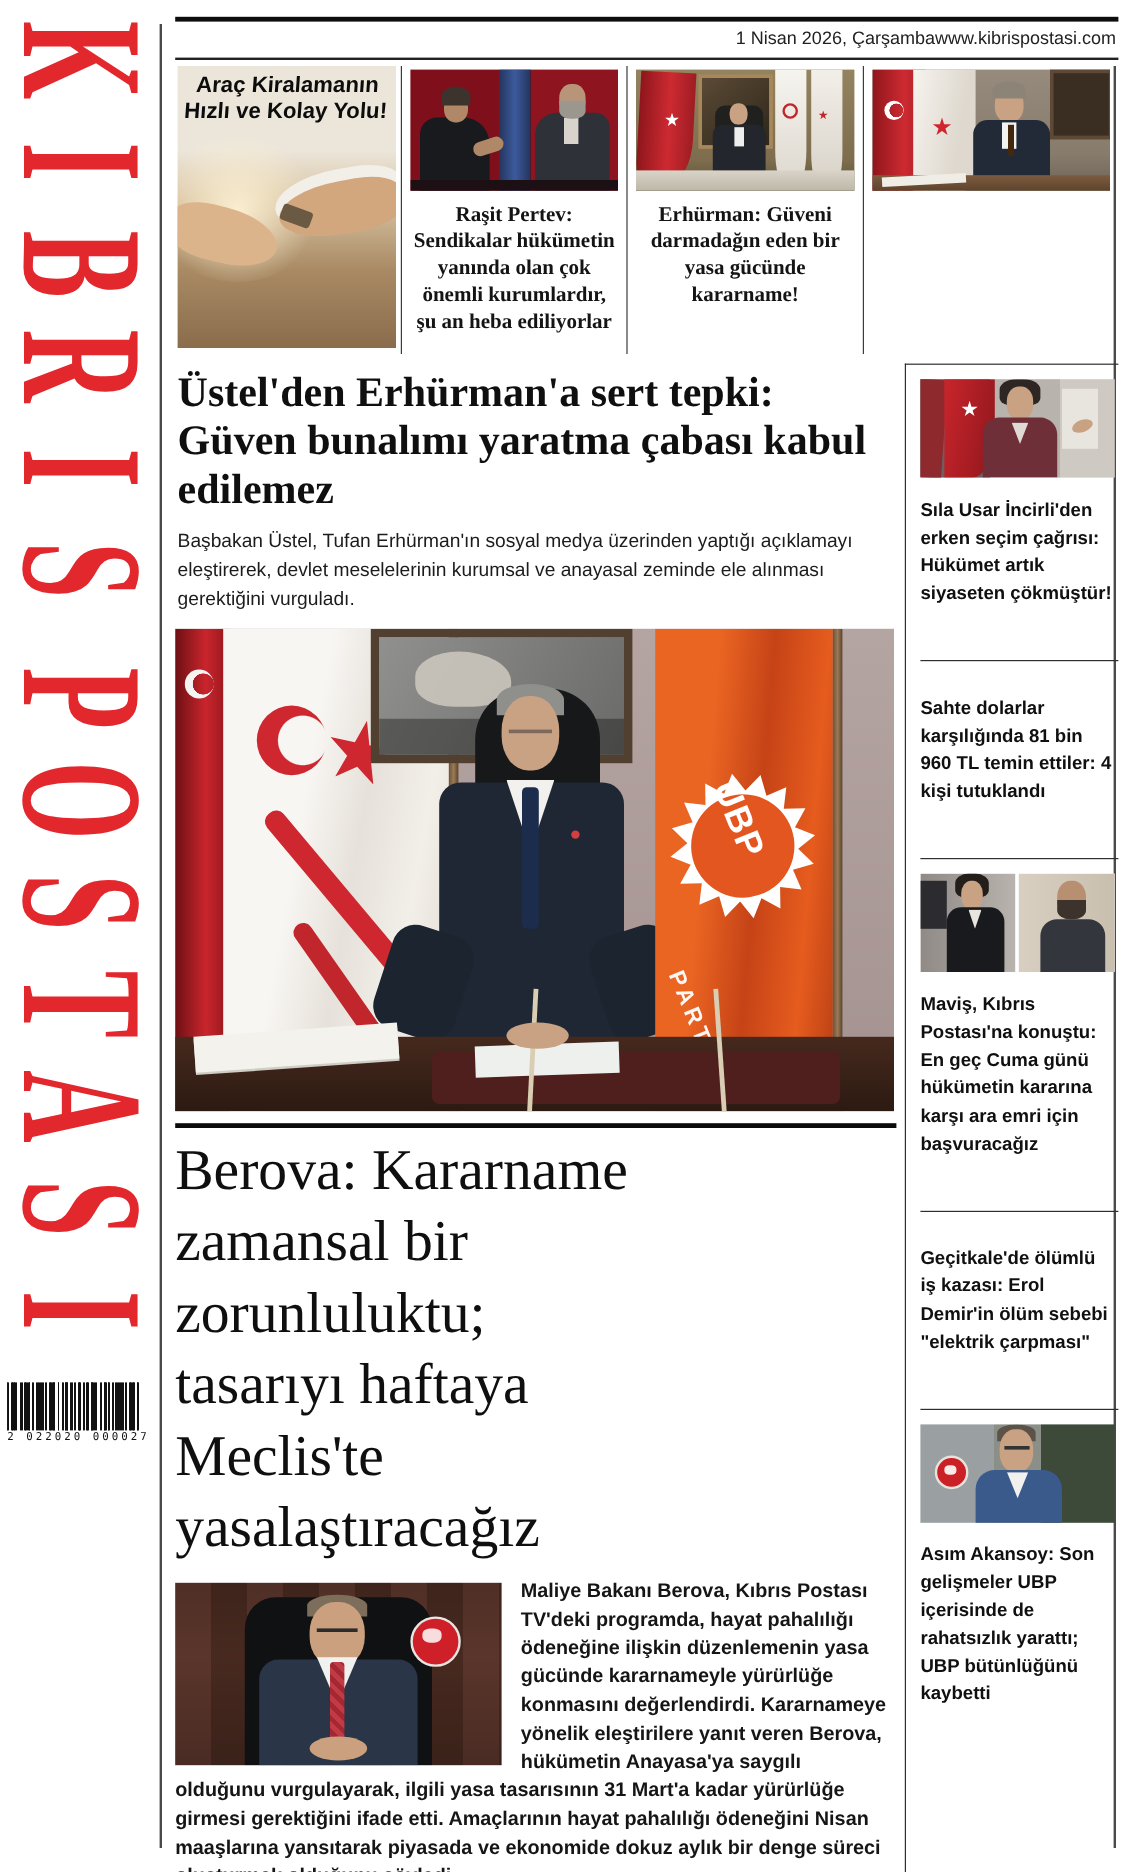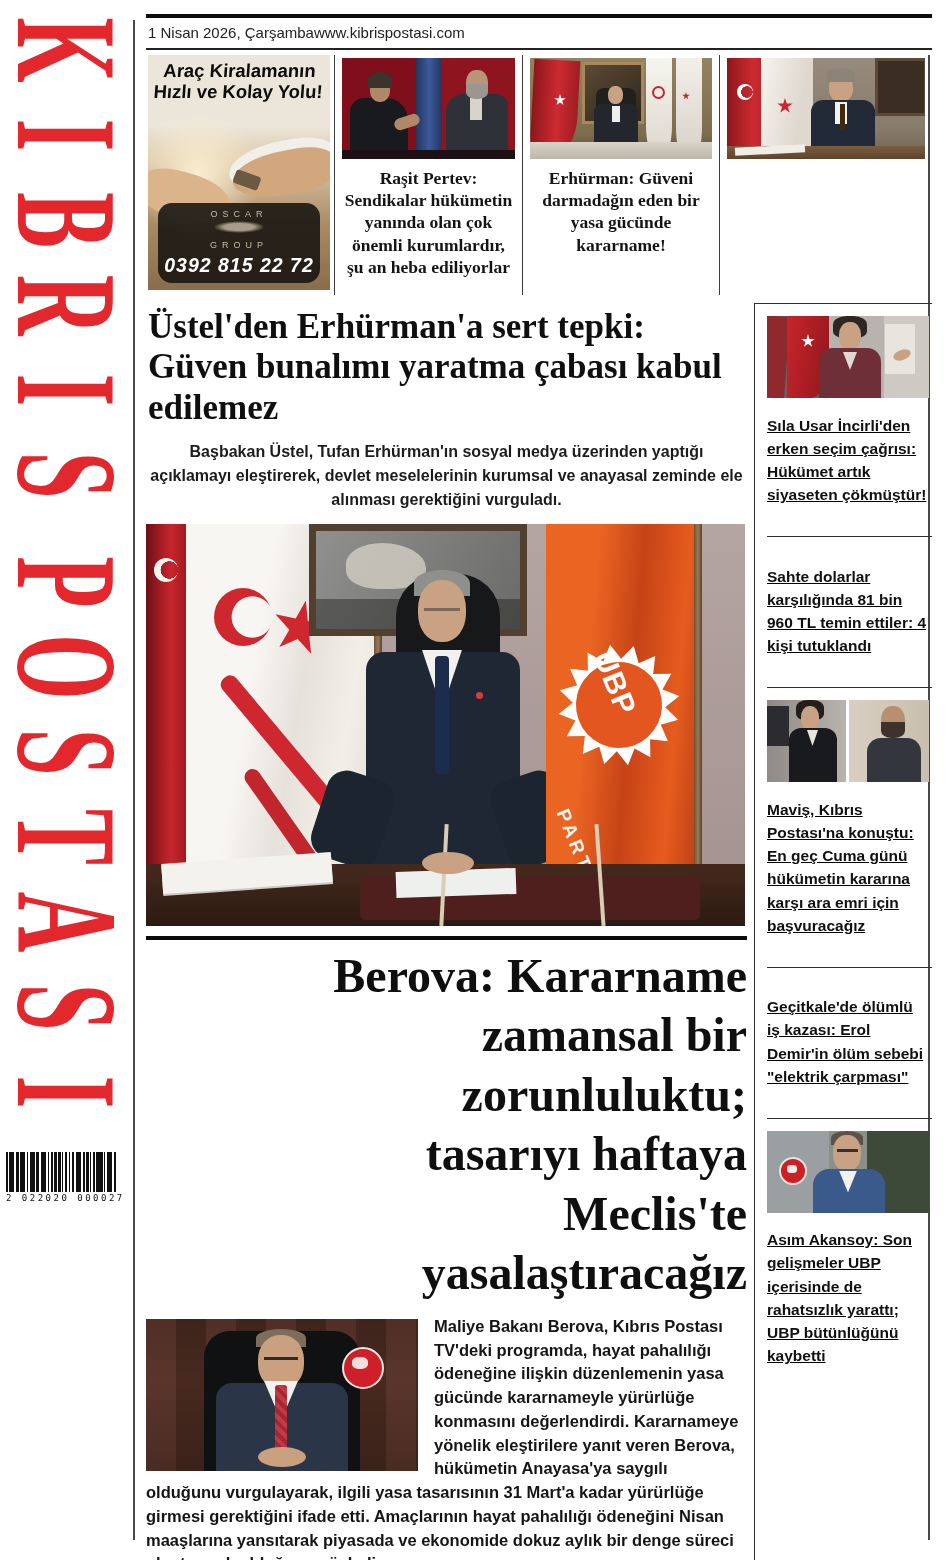--- a/index.html
+++ b/index.html
@@ -24,21 +24,21 @@
   .barcode .bars{height:40px;background-color:#fff;background-image:
       repeating-linear-gradient(90deg,#111 0 1.5px,rgba(0,0,0,0) 1.5px 3.5px),
       repeating-linear-gradient(90deg,#111 0 1px,rgba(0,0,0,0) 1px 6px),
       repeating-linear-gradient(90deg,rgba(0,0,0,0) 0 4px,#111 4px 6.5px,rgba(0,0,0,0) 6.5px 11px);}
   .barcode .num{font-family:"DejaVu Sans Mono",monospace;font-size:9px;letter-spacing:2.5px;
       color:#111;text-align:center;margin-top:1px;white-space:nowrap;}
 
   
   .content{position:absolute;left:146px;top:14px;width:786px;}
   .topbar{border-top:4px solid #0d0d0d;border-bottom:2px solid #222;
-          padding:6px 2px 7px 2px;display:flex;justify-content:flex-start;align-items:center;
+          padding:6px 2px 7px 2px;display:flex;justify-content:flex-end;align-items:center;
           font-size:15px;font-weight:500;color:#222;}
 
   
   .topboxes{display:flex;height:240px;margin-top:5px;}
   .tbox{box-sizing:border-box;padding:3px 7px 0 7px;}
   .tbox + .tbox{border-left:1px solid #3c3c3c;}
   .tbox-ad{width:188px;padding:0 4px 0 2px;}
   .tbox-1{width:197px;}
   .tbox-2{width:188px;}
   .tbox-3{width:213px;}
@@ -119,21 +119,21 @@
   .ust-paper{left:8px;top:88px;width:70px;height:8px;background:#efede6;transform:rotate(-3deg);}
 
   
   .mainrow{display:flex;margin-top:8px;}
   .maincol{width:601px;}
   .sidebar{flex:1;margin-left:7px;border-left:1.5px solid #2f2f2f;border-top:1.5px solid #2f2f2f;
            padding:0 0 0 12px;min-width:0;}
 
   .lead-head{margin:4px 0 12px 2px;font-family:"Liberation Serif",serif;font-weight:800;
              font-size:35px;line-height:1.15;color:#0f0f0f;white-space:pre-line;}
-  .standfirst{margin:0 2px 12px 2px;font-size:16px;font-weight:700;line-height:1.5;color:#1c1c1c;text-align:center;}
+  .standfirst{margin:0 2px 12px 2px;font-size:16px;font-weight:400;line-height:1.5;color:#1c1c1c;}
 
   
   .lead-photo{position:relative;width:599px;height:402px;overflow:hidden;
               background:linear-gradient(180deg,#b5a5a2,#a39290);}
   .lp-tr{left:0;top:0;width:46px;height:402px;background:linear-gradient(90deg,#6d1014,#c9252c 55%,#8f171c);}
   .lp-tr-cres{left:8px;top:34px;width:24px;height:24px;border-radius:50%;
               background:radial-gradient(circle at 64% 50%,rgba(0,0,0,0) 0 44%,#f4f4f2 46%);}
   .lp-trnc{left:40px;top:0;width:192px;height:402px;
            background:linear-gradient(100deg,#f8f6f3 0 35%,#e6e1da 55%,#f2efe9 75%,#ddd6cc);}
   .lp-trnc-cres{left:28px;top:64px;width:58px;height:58px;border-radius:50%;
@@ -169,39 +169,39 @@
   .lp-pole2{left:548px;top:0;width:8px;height:402px;background:linear-gradient(90deg,#6e5138,#9a7a56,#5c422c);}
   .lp-desk{left:0;top:340px;width:100%;height:62px;background:linear-gradient(180deg,#46291d,#2c1a12);}
   .lp-paper{left:16px;top:334px;width:170px;height:30px;background:#f4f2ec;transform:rotate(-4deg);box-shadow:0 2px 0 #cfcdc4;}
   .lp-pad{left:214px;top:352px;width:340px;height:44px;background:#4e1f1c;border-radius:6px;}
   .lp-doc{left:250px;top:346px;width:120px;height:26px;background:#eef0ee;transform:rotate(-2deg);}
   .lp-stick1{left:296px;top:300px;width:4px;height:102px;background:#d9cdb4;transform:rotate(3deg);}
   .lp-stick2{left:452px;top:300px;width:4px;height:102px;background:#d9cdb4;transform:rotate(-4deg);}
 
   .section-divider{height:4px;background:#0b0b0b;margin:10px 0 4px 0;}
 
-  .second-head{margin:6px 0 12px 0;text-align:right;font-family:"Liberation Serif",serif;
-               font-weight:700;font-size:48px;line-height:1.24;color:#0f0f0f;white-space:pre-line;}
+  .second-head{margin:6px 0 12px 0;text-align:left;font-family:"Liberation Serif",serif;
+               font-weight:400;font-size:48px;line-height:1.24;color:#0f0f0f;white-space:pre-line;}
   .second-body{font-size:16.5px;font-weight:600;line-height:1.44;color:#151515;padding-bottom:14px;}
   .berova-photo{float:left;width:272px;height:152px;margin:4px 16px 6px 0;position:relative;overflow:hidden;
                 background:repeating-linear-gradient(90deg,#5a352b 0 30px,#47291f 30px 60px);}
   .bp-shade{left:0;top:0;width:100%;height:100%;background:linear-gradient(180deg,rgba(0,0,0,.12),rgba(0,0,0,0) 40%,rgba(0,0,0,.18));}
   .bp-chair{left:58px;top:12px;width:156px;height:140px;background:#101113;border-radius:26px 26px 0 0;}
   .bp-head{left:112px;top:16px;width:46px;height:54px;background:#caa07f;border-radius:46%;}
   .bp-hair{left:110px;top:10px;width:50px;height:18px;background:#7d6e5c;border-radius:50% 50% 0 0;}
   .bp-glasses{left:118px;top:38px;width:34px;height:3px;background:#2c2c2c;}
   .bp-suit{left:70px;top:64px;width:132px;height:88px;background:#2a3547;border-radius:16px 16px 0 0;}
   .bp-shirt{left:118px;top:62px;width:34px;height:40px;background:#f1f1ef;clip-path:polygon(0 0,100% 0,50% 100%);}
   .bp-tie{left:129px;top:66px;width:12px;height:66px;background:repeating-linear-gradient(45deg,#c23b44 0 4px,#a32833 4px 8px);border-radius:3px;}
   .bp-hands{left:112px;top:128px;width:48px;height:20px;background:#caa07f;border-radius:50%;}
   .bp-logo{left:196px;top:28px;width:38px;height:38px;border-radius:50%;background:#cf1f28;border:2px solid #e8e6e2;}
   .bp-logo-in{left:206px;top:38px;width:16px;height:12px;background:#fff;border-radius:40%;opacity:.85;}
 
   
-  .sb-item{padding:12px 2px 14px 0;border-bottom:1.5px solid #2f2f2f;text-decoration:underline;}
+  .sb-item{padding:12px 2px 28px 0;border-bottom:1.5px solid #2f2f2f;}
   .sb-item:last-child{border-bottom:none;}
   .sb-photo{position:relative;width:162px;height:82px;overflow:hidden;background:#999;margin-bottom:10px;}
   .sb-caption{font-size:15.5px;font-weight:600;line-height:1.5;color:#101010;}
 
   .art-sila{background:linear-gradient(90deg,#6b5f63 0 36%,#b9b3ae 36% 72%,#cfc9c4 72%);}
   .sila-fl{left:-6px;top:0;width:26px;height:82px;background:#8e2a2e;transform:rotate(4deg);}
   .sila-tr{left:20px;top:0;width:42px;height:82px;background:linear-gradient(100deg,#c9252c,#8f171c);border-radius:0 0 45% 0;}
   .sila-star{left:34px;top:18px;width:14px;height:14px;background:#fff;
              clip-path:polygon(50% 0,61% 35%,98% 35%,68% 57%,79% 91%,50% 70%,21% 91%,32% 57%,2% 35%,39% 35%);}
   .sila-panel{left:118px;top:8px;width:30px;height:50px;background:#e8e4de;}
@@ -279,26 +279,20 @@
 
     <section class="topboxes">
 
       <div class="tbox tbox-ad">
         <div class="ad-box ph">
           <div class="ab ad-flare"></div>
           <div class="ad-head">Araç Kiralamanın Hızlı ve Kolay Yolu!</div>
           <div class="ab ad-hand-l"></div>
           <div class="ab ad-hand-r"></div>
           <div class="ab ad-keys"></div>
-          <div class="ab ad-badge">
-            <div class="ad-brand">OSCAR</div>
-            <div class="ad-cat"></div>
-            <div class="ad-brand">GROUP</div>
-            <div class="ad-phone">0392 815 22 72</div>
-          </div>
         </div>
       </div>
 
       <article class="tbox tbox-2">
         <div class="tphoto art-per">
           <div class="ab per-band"></div>
           <div class="ab per-m1-body"></div>
           <div class="ab per-m1-head"></div>
           <div class="ab per-m1-hair"></div>
           <div class="ab per-m1-arm"></div>

